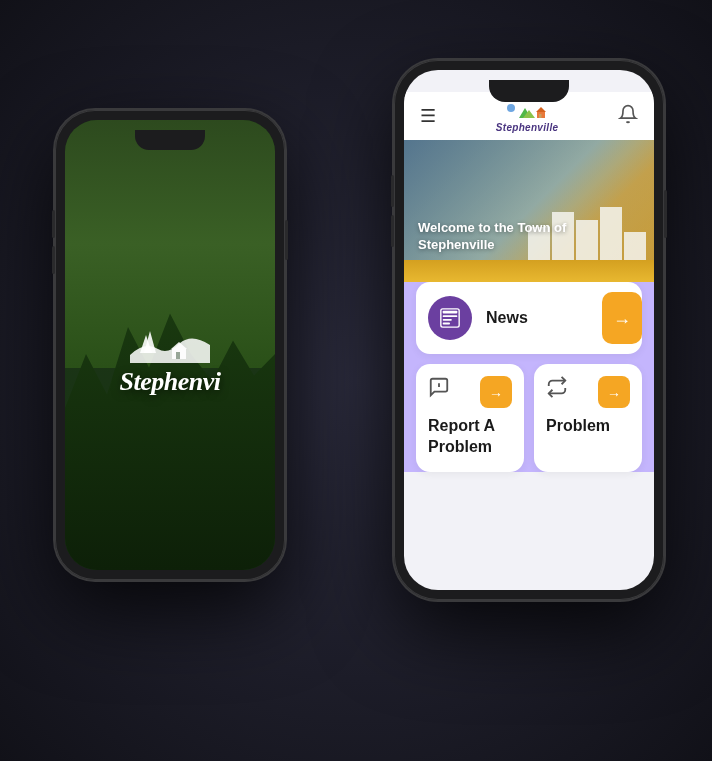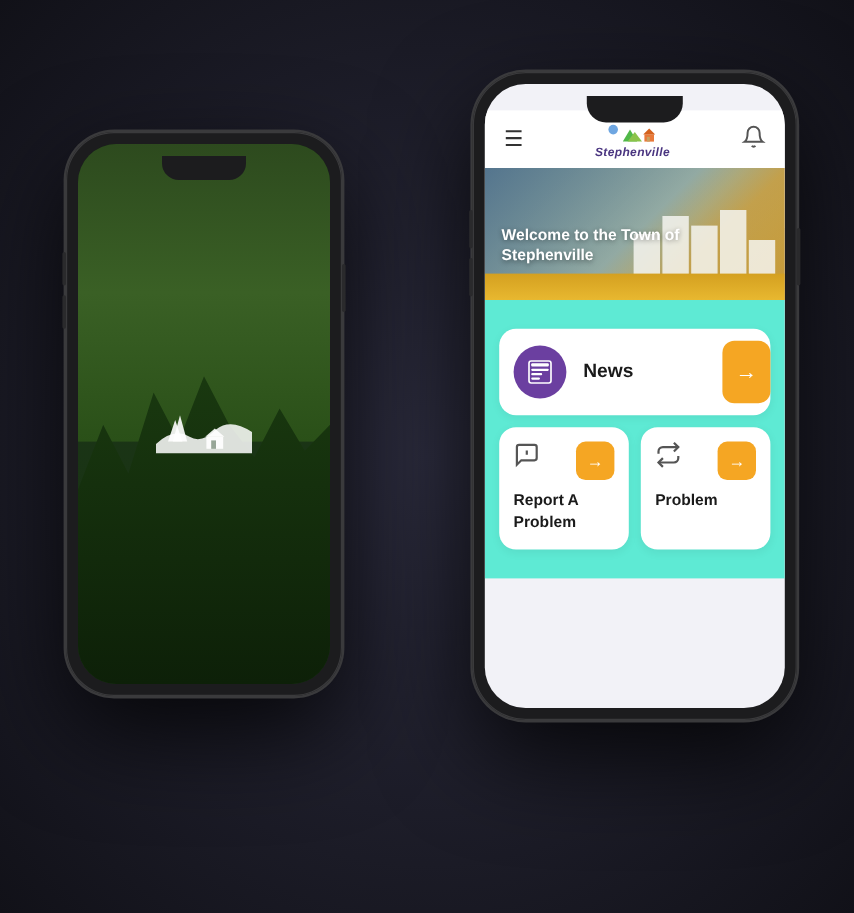--- a/index.html
+++ b/index.html
@@ -185,21 +185,21 @@
     }
 
     .app-header .bell-icon {
       font-size: 18px;
       color: #555;
     }
 
     
     .hero-banner {
       position: relative;
-      height: 110px;
+      height: 142px;
       background: linear-gradient(135deg,
         #6a8fa0 0%,
         #8aa8b8 30%,
         #a0b8c8 50%,
         #d4a050 70%,
         #c89840 100%
       );
       overflow: hidden;
     }
 
@@ -243,22 +243,22 @@
       left: 14px;
       color: white;
       font-size: 13px;
       font-weight: 700;
       line-height: 1.3;
       text-shadow: 0 1px 4px rgba(0,0,0,0.4);
     }
 
     
     .app-content {
-      background: #5eead4;
-      padding: 24px 12px;
+      background: #c4b5fd;
+      padding: 0 12px;
       display: flex;
       flex-direction: column;
       gap: 10px;
     }
 
     
     .news-card {
       background: white;
       border-radius: 14px;
       display: flex;
@@ -336,21 +336,21 @@
       border-radius: 8px;
       display: flex;
       align-items: center;
       justify-content: center;
       color: white;
       font-size: 14px;
       font-weight: 700;
     }
 
     .small-card-label {
-      font-size: 13px;
+      font-size: 16px;
       font-weight: 700;
       color: #1a1a1a;
       line-height: 1.3;
     }
 
     
     .side-btn {
       position: absolute;
       background: #2a2a2c;
       border-radius: 3px;
@@ -405,20 +405,21 @@
 
           <polygon points="10,30 16,12 22,30" fill="white" opacity="0.9"></polygon>
           <polygon points="14,30 20,8 26,30" fill="white" opacity="0.9"></polygon>
 
           <path d="M0,32 Q15,18 28,26 Q38,32 50,20 Q62,10 80,22 L80,40 L0,40 Z" fill="white" opacity="0.85"></path>
 
           <rect x="42" y="26" width="14" height="10" fill="white" opacity="0.9"></rect>
           <polygon points="41,26 49,19 57,26" fill="white" opacity="0.9"></polygon>
           <rect x="46" y="29" width="4" height="7" fill="rgba(50,80,50,0.5)"></rect>
         </svg>
+        <span class="logo-text">Stephenvi</span>
       </div>
 
     </div>
   </div>
 </div>
 
 <div class="phone phone-right">
   <div class="side-btn vol-up"></div>
   <div class="side-btn vol-down"></div>
   <div class="side-btn power"></div>

